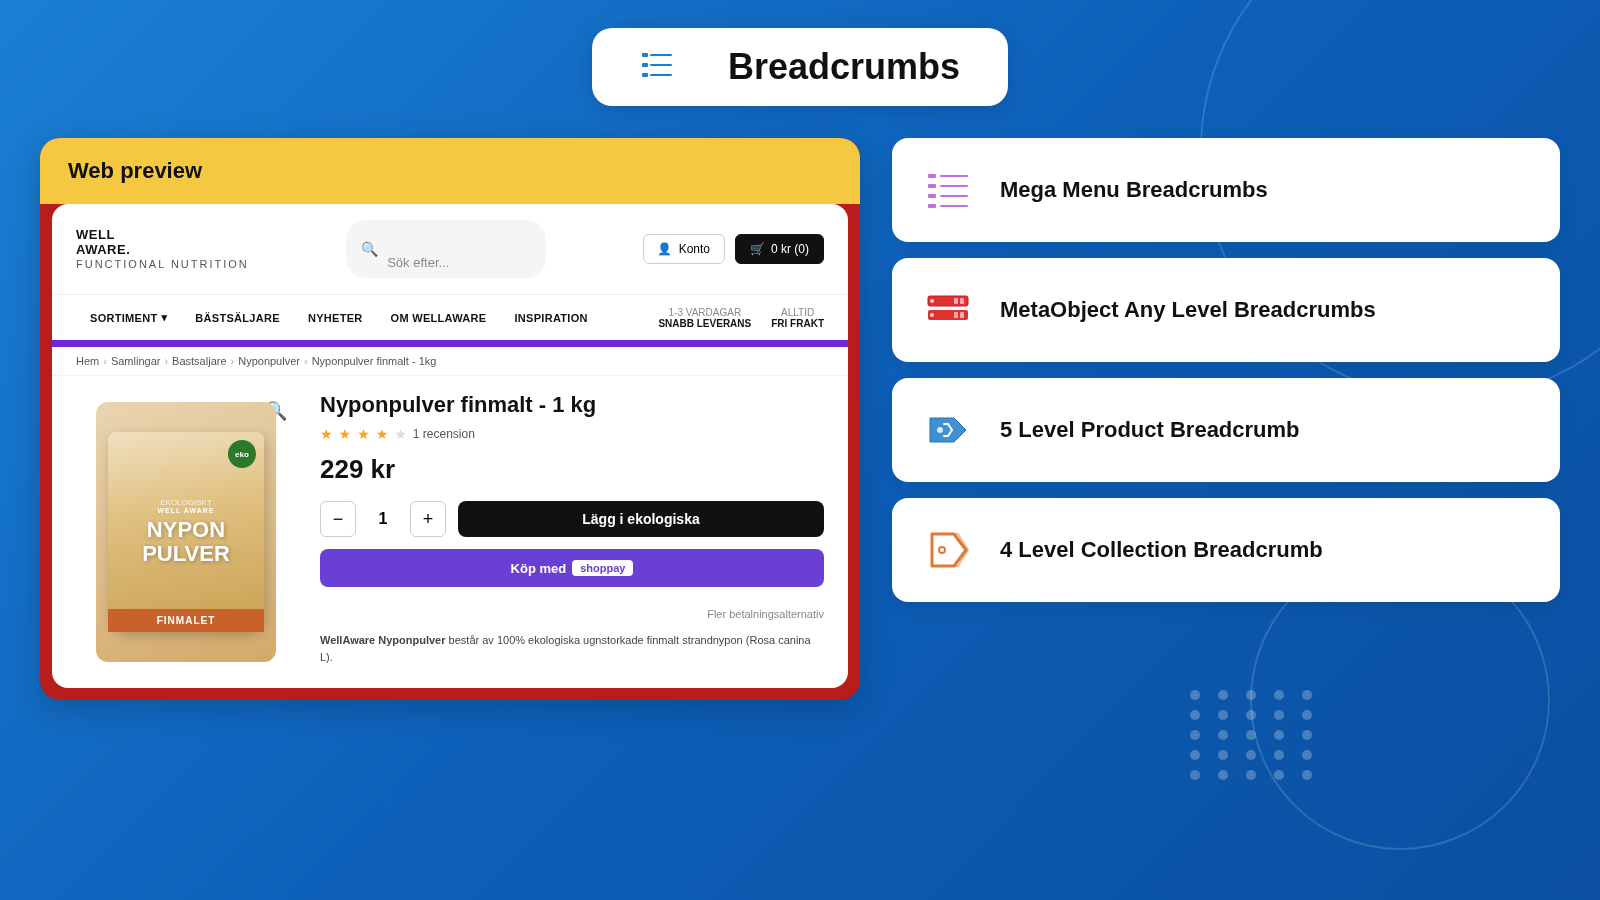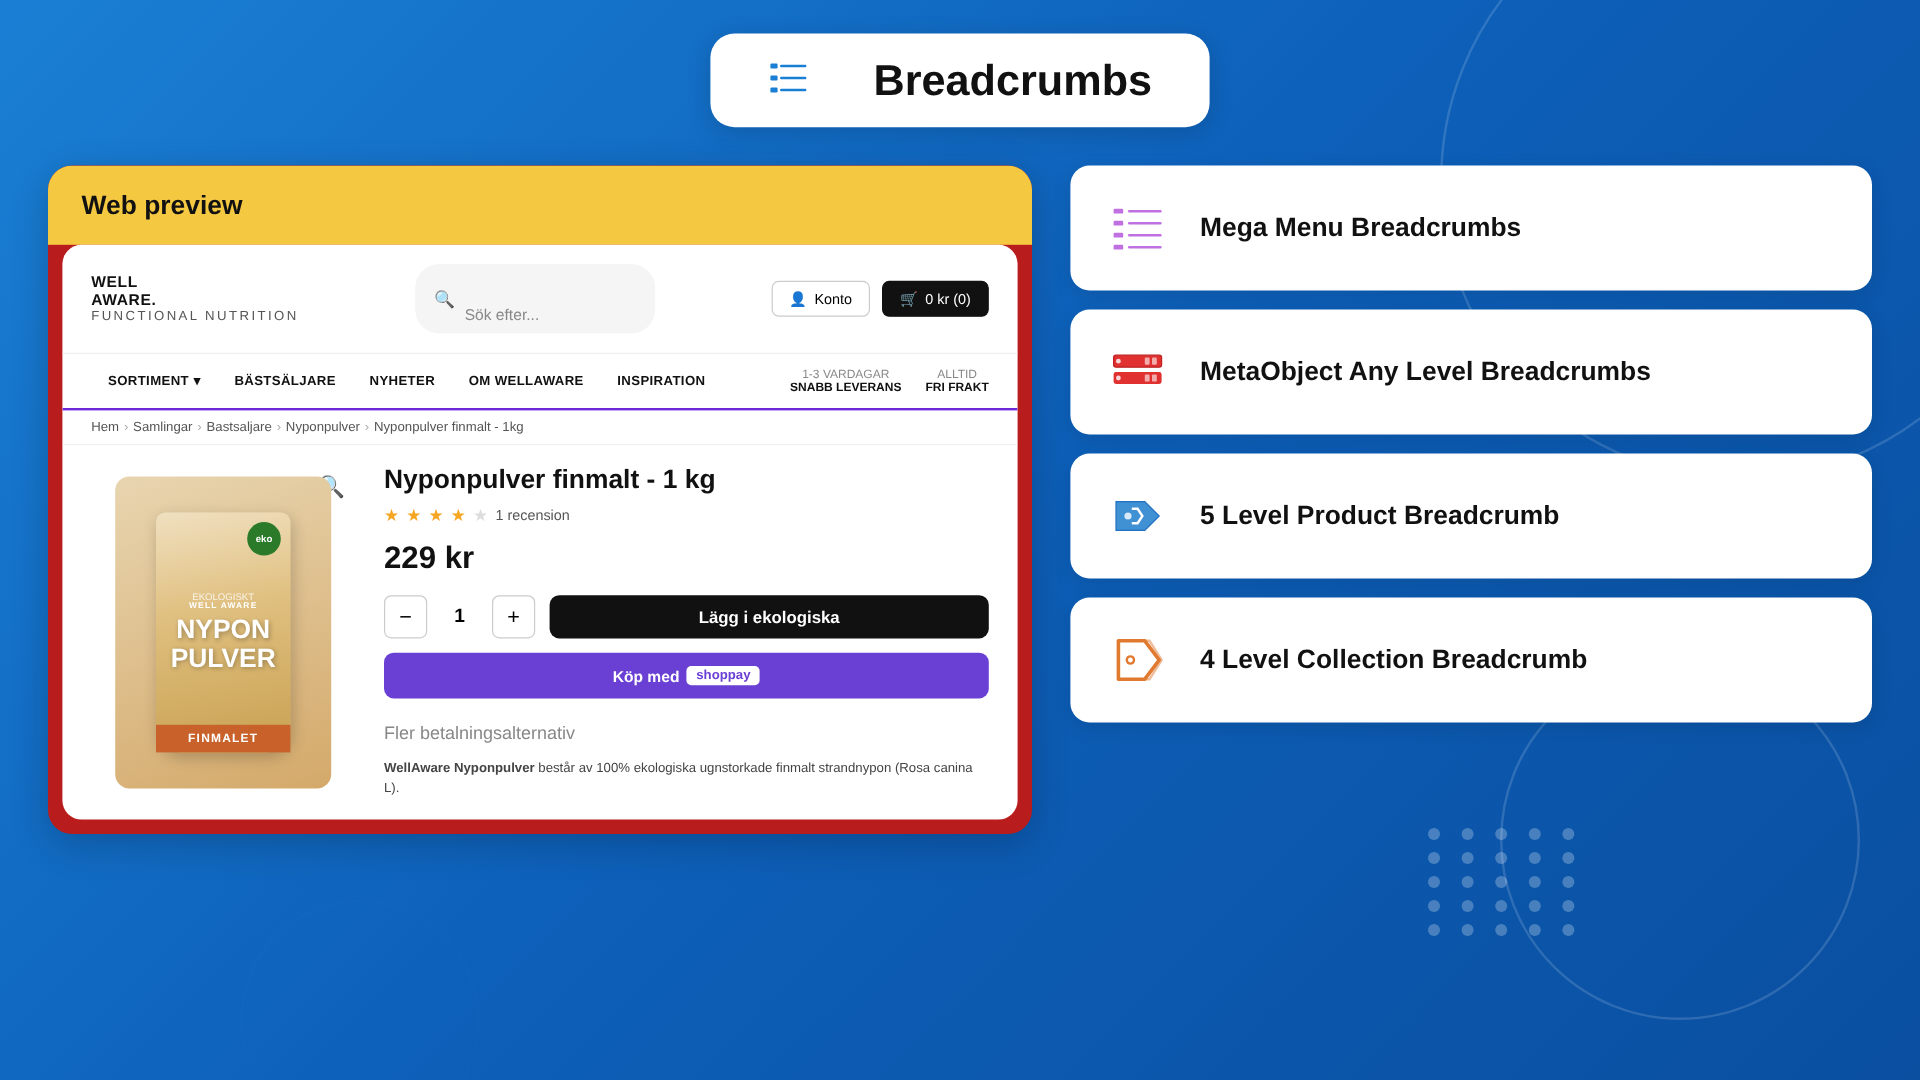--- a/index.html
+++ b/index.html
@@ -162,21 +162,21 @@
       background: #111;
       color: white;
       border-color: #111;
     }
 
     
     .store-nav {
       display: flex;
       gap: 0;
       padding: 10px 24px;
-      border-bottom: 2px solid #6d28d9;
+      border-bottom: 7px solid #6d28d9;
       align-items: center;
     }
 
     .store-nav-item {
       font-size: 11px;
       font-weight: 600;
       color: #111;
       padding: 6px 14px;
       cursor: pointer;
       letter-spacing: 0.3px;
@@ -254,21 +254,21 @@
       border-radius: 12px;
       display: flex;
       flex-direction: column;
       align-items: center;
       justify-content: center;
       position: relative;
       overflow: hidden;
     }
 
     .product-img-bag {
-      width: 112px;
+      width: 156px;
       height: 200px;
       background: linear-gradient(170deg, #f0e0c0 0%, #e0c080 40%, #c8a050 100%);
       border-radius: 8px 8px 20px 20px;
       position: relative;
       display: flex;
       flex-direction: column;
       align-items: center;
       justify-content: center;
       box-shadow: 2px 4px 12px rgba(0,0,0,0.2);
     }
@@ -418,23 +418,23 @@
       font-weight: 600;
       cursor: pointer;
       margin-bottom: 21px;
       display: flex;
       align-items: center;
       justify-content: center;
       gap: 6px;
     }
 
     .payment-alt {
-      font-size: 15px;
+      font-size: 11px;
       color: #888;
-      text-align: left;
+      text-align: right;
       display: block;
       margin-bottom: 12px;
     }
 
     .product-desc {
       font-size: 11px;
       color: #444;
       line-height: 1.5;
     }
 

